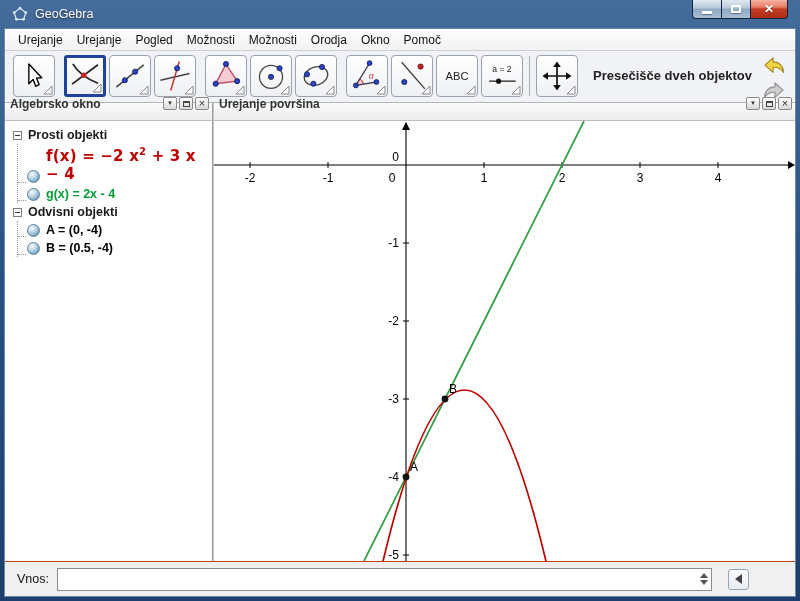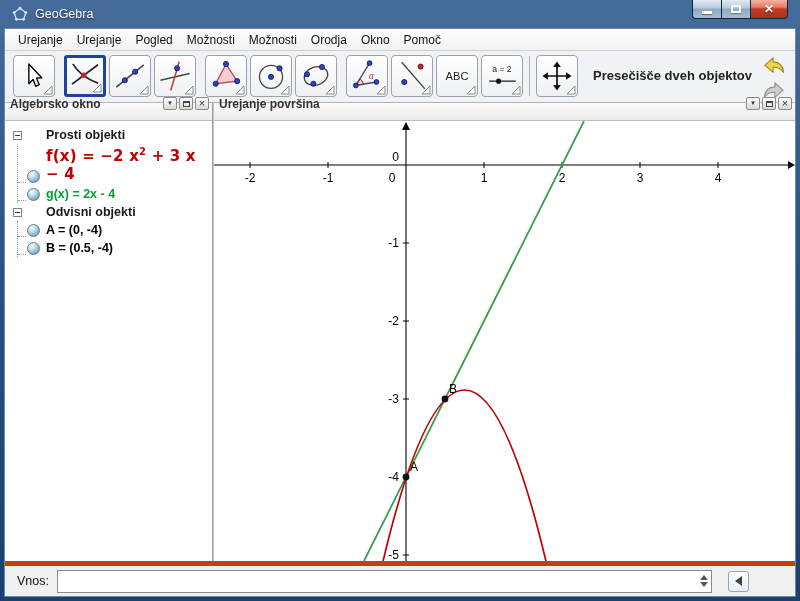--- a/index.html
+++ b/index.html
@@ -52,37 +52,37 @@
     border-bottom: 1px solid #bdbdbd; display: flex; align-items: center;
     font-size: 12px; font-weight: bold; color: #333; padding: 0 3px 16px 5px; flex: 0 0 auto; }
   .panel-header .ph-title { flex: 1; }
   .ph-btn { width: 14px; height: 13px; border: 1px solid #8a8a8a; border-radius: 2px; margin-left: 2px;
     background: linear-gradient(180deg, #ffffff, #d9d9d9); font-size: 8px; line-height: 11px;
     text-align: center; color: #333; font-weight: normal; cursor: pointer;
     display: flex; align-items: center; justify-content: center; }
   .glyph-restore { width: 7px; height: 6px; border: 1px solid #444; border-top: 2px solid #444; }
   .algebra { width: 207px; display: flex; flex-direction: column; background: #fff; }
   .alg-body { flex: 1; padding: 5px 0 0 4px; overflow: hidden; font-weight: bold; color: #1a1a1a; }
-  .tree-group { display: flex; align-items: center; gap: 24px; padding: 2px 0 2px 4px; font-size: 12.5px; }
+  .tree-group { display: flex; align-items: center; gap: 6px; padding: 2px 0 2px 4px; font-size: 12.5px; }
   .expander { width: 9px; height: 9px; border: 1px solid #818181; background: #fff; position: relative; flex: 0 0 auto; cursor: pointer; }
   .expander::before { content: ""; position: absolute; left: 1px; right: 1px; top: 3px; border-top: 1px solid #333; }
   .tree-children { margin-left: 8px; border-left: 1px dotted #9a9a9a; }
   .tree-item { display: flex; align-items: flex-end; padding: 2px 0; font-size: 12.5px; cursor: default; }
   .tree-item .twig { width: 8px; border-top: 1px dotted #9a9a9a; flex: 0 0 auto; }
   .marble { width: 13px; height: 13px; border-radius: 50%; flex: 0 0 auto; margin: 0 6px 0 1px;
     background: radial-gradient(circle at 35% 28%, #f2fafe 0%, #c3dcea 35%, #83abc6 70%, #557f9e 100%);
     border: 1px solid #5c82a0; cursor: pointer; }
   .formula-f { font-size: 15px; font-family: "DejaVu Sans", sans-serif; letter-spacing: .2px; }
   .formula-f sup { font-size: 10px; }
   .divider { width: 2px; background: #c6c6c6; border-left: 1px solid #9e9e9e; }
   .graphics { flex: 1; display: flex; flex-direction: column; min-width: 0; }
   .canvas { flex: 1; position: relative; background: #fff; overflow: hidden; }
   .canvas svg { position: absolute; top: 0; left: 0; }
   
-  .inputbar { height: 35px; background: #f0f0f0; border-top: 5px solid #c2410c;
+  .inputbar { height: 35px; background: #f0f0f0; border-top: 1px solid #c2410c;
     display: flex; align-items: center; padding: 0 46px 0 12px; }
   .inputbar label { font-size: 12.5px; color: #111; flex: 0 0 auto; }
   .field-wrap { flex: 1; position: relative; margin: 0 16px 0 8px; }
   .field-wrap input { width: 100%; height: 23px; border: 1px solid #8b8b8b; background: #fff;
     font-size: 13px; padding: 0 18px 0 4px; outline: none; }
   .spinner { position: absolute; right: 4px; top: 5px; display: flex; flex-direction: column; gap: 2px; cursor: pointer; }
   .spin-up { width: 0; height: 0; border-left: 4px solid transparent; border-right: 4px solid transparent; border-bottom: 5px solid #555; }
   .spin-dn { width: 0; height: 0; border-left: 4px solid transparent; border-right: 4px solid transparent; border-top: 5px solid #555; }
   .hist-btn { width: 21px; height: 21px; border: 1px solid #93a5b5; border-radius: 3px;
     background: linear-gradient(180deg, #fcfdfe, #e8edf2); display: flex; align-items: center;

